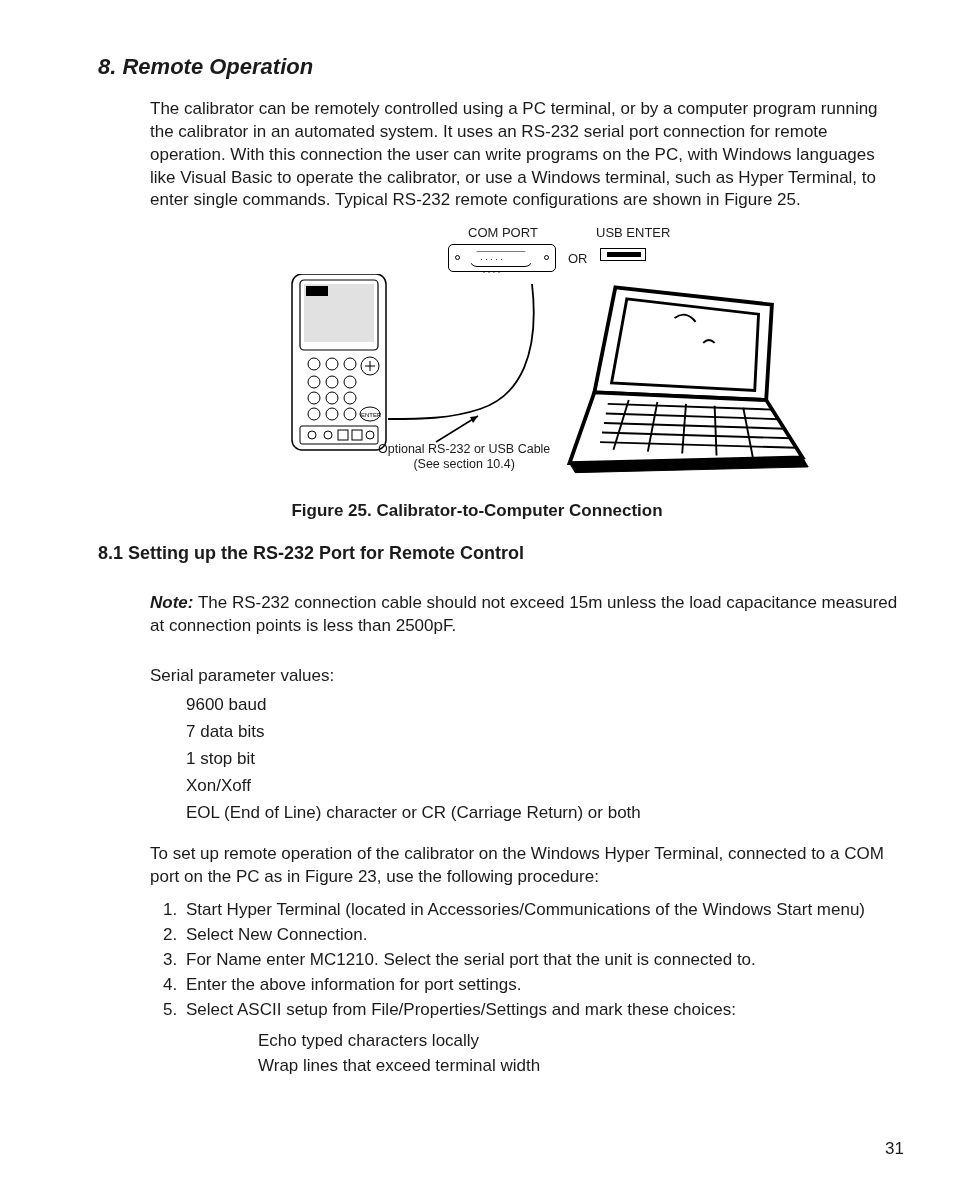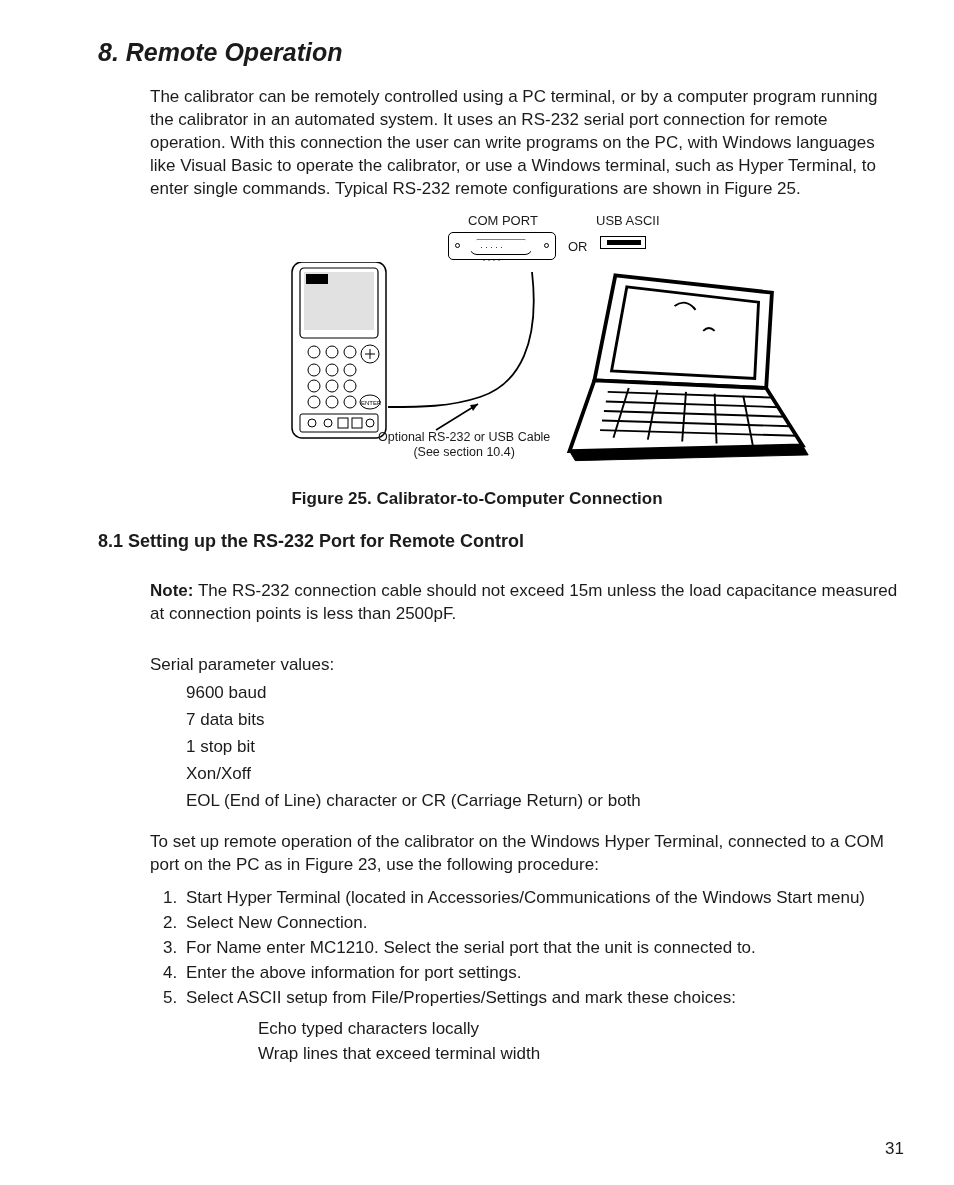--- a/index.html
+++ b/index.html
@@ -13,24 +13,24 @@
     color: var(--text);
     font-family: Helvetica, Arial, sans-serif;
     width: 954px;
     height: 1185px;
     position: relative;
     padding: 36px 54px 24px 54px;
     font-size: 17px;
     line-height: 1.35;
   }
   .h1 {
-    font-size: 25px;
+    font-size: 22px;
     font-weight: 700;
     font-style: italic;
-    margin: 0 0 16px 0;
+    margin: 16px 0 16px 0;
     padding-left: 44px;
   }
   .intro {
     padding-left: 96px;
     padding-right: 20px;
     margin-bottom: 12px;
   }
   .figure {
     position: relative;
     height: 268px;
@@ -47,20 +47,21 @@
     font-size: 18px;
     font-weight: 700;
     margin: 0 0 26px 0;
     padding-left: 44px;
   }
   .note {
     padding-left: 96px;
     margin-bottom: 10px;
   }
   .note strong {
+    font-style: italic;
     font-weight: 700;
   }
   .label {
     padding-left: 96px;
     margin-bottom: 6px;
     margin-top: 28px;
   }
   ul.params {
     list-style: none;
     margin: 4px 0 18px 0;
@@ -149,21 +150,21 @@
 </style>
 </head>
 <body>
 
 <div class="h1">8. Remote Operation</div>
 
 <div class="intro">The calibrator can be remotely controlled using a PC terminal, or by a computer program running the calibrator in an automated system. It uses an RS-232 serial port connection for remote operation. With this connection the user can write programs on the PC, with Windows languages like Visual Basic to operate the calibrator, or use a Windows terminal, such as Hyper Terminal, to enter single commands. Typical RS-232 remote configurations are shown in Figure 25.</div>
 
 <div class="figure">
   <span class="fig-label" style="left:198px; top:0;">COM PORT</span>
-  <span class="fig-label" style="left:326px; top:0;">USB ASCII</span>
+  <span class="fig-label" style="left:326px; top:0;">USB ENTER</span>
   <span class="fig-label" style="left:298px; top:26px;">OR</span>
 
   <div class="comport">
     <span class="dot" style="left:6px; top:10px;"></span>
     <span class="dot" style="right:6px; top:10px;"></span>
     <span style="position:absolute;left:31px;top:8px;font-size:9px;letter-spacing:2px;">·····<br>····</span>
   </div>
   <div class="usbbox"></div>
 
   <svg class="device" viewBox="0 0 140 210">

